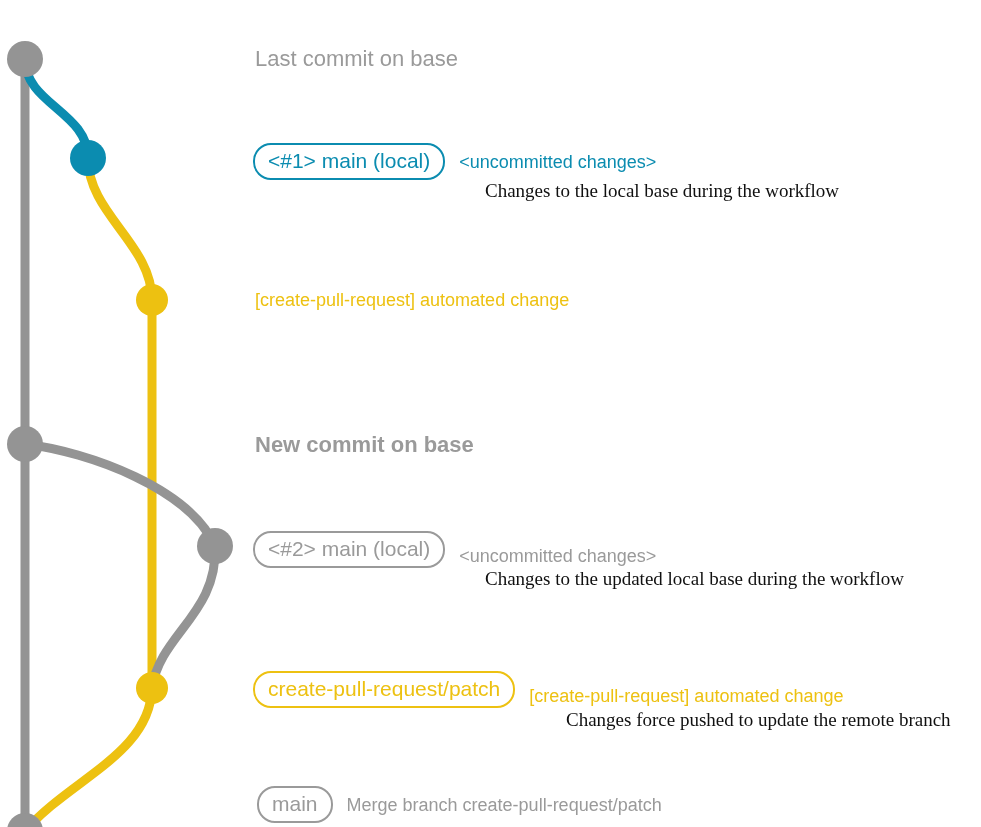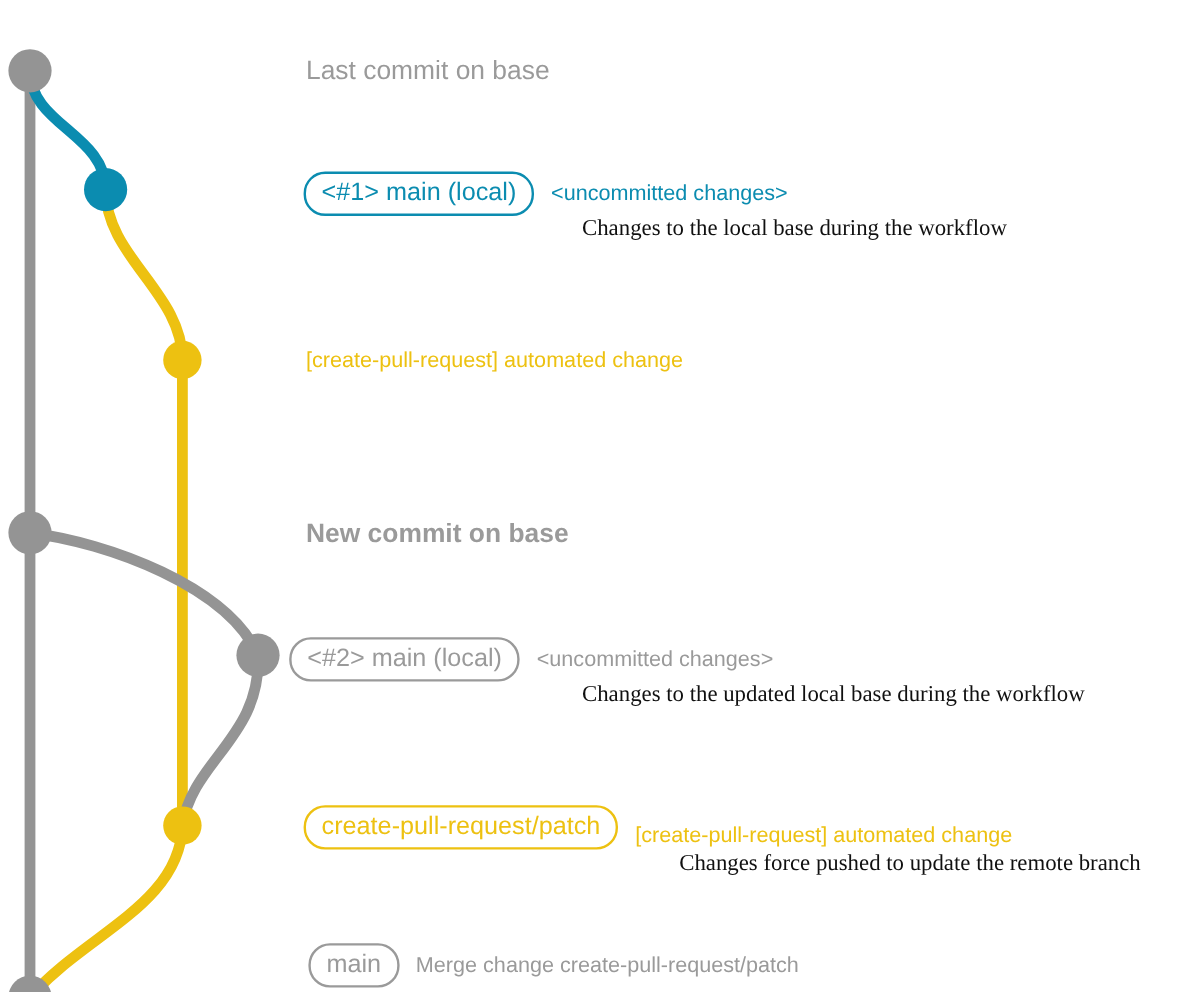--- a/index.html
+++ b/index.html
@@ -117,30 +117,30 @@
   <div class="row" style="left:253px; top:109px;">
     <span class="pill blue">&lt;#1&gt; main (local)</span>
     <span class="subject blue" style="margin-left:14px;">&lt;uncommitted changes&gt;</span>
   </div>
   <div class="note" style="left:485px; top:146px;">Changes to the local base during the workflow</div>
 
   <div class="subject yellow" style="position:absolute; left:255px; top:254px;">[create-pull-request] automated change</div>
 
   <div class="headline" style="left:255px; top:399px;font-weight:bold;">New commit on base</div>
 
-  <div class="row" style="left:241px; top:497px;">
+  <div class="row" style="left:253px; top:497px;align-items:flex-end;">
     <span class="pill gray">&lt;#2&gt; main (local)</span>
     <span class="subject gray" style="margin-left:14px;">&lt;uncommitted changes&gt;</span>
   </div>
   <div class="note" style="left:485px; top:534px;">Changes to the updated local base during the workflow</div>
 
   <div class="row" style="left:253px; top:637px;align-items:flex-end;">
     <span class="pill yellow">create-pull-request/patch</span>
     <span class="subject yellow" style="margin-left:14px;">[create-pull-request] automated change</span>
   </div>
   <div class="note" style="left:566px; top:675px;">Changes force pushed to update the remote branch</div>
 
   <div class="row" style="left:257px; top:752px;text-align:center;">
     <span class="pill gray">main</span>
-    <span class="subject gray" style="margin-left:14px;">Merge change create-pull-request/patch</span>
+    <span class="subject gray" style="margin-left:14px;">Merge branch create-pull-request/patch</span>
   </div>
 
 </div>
 
 </body></html>

